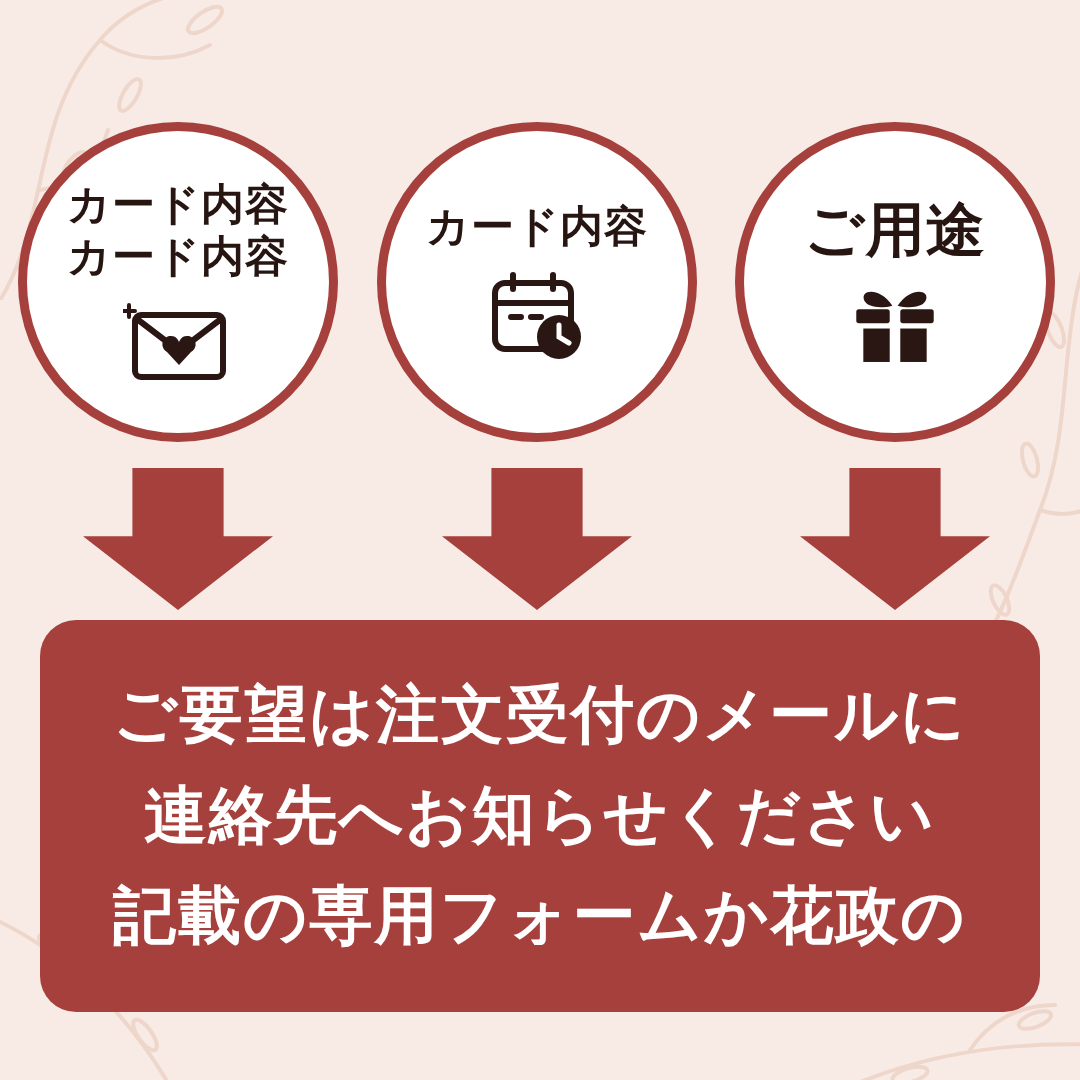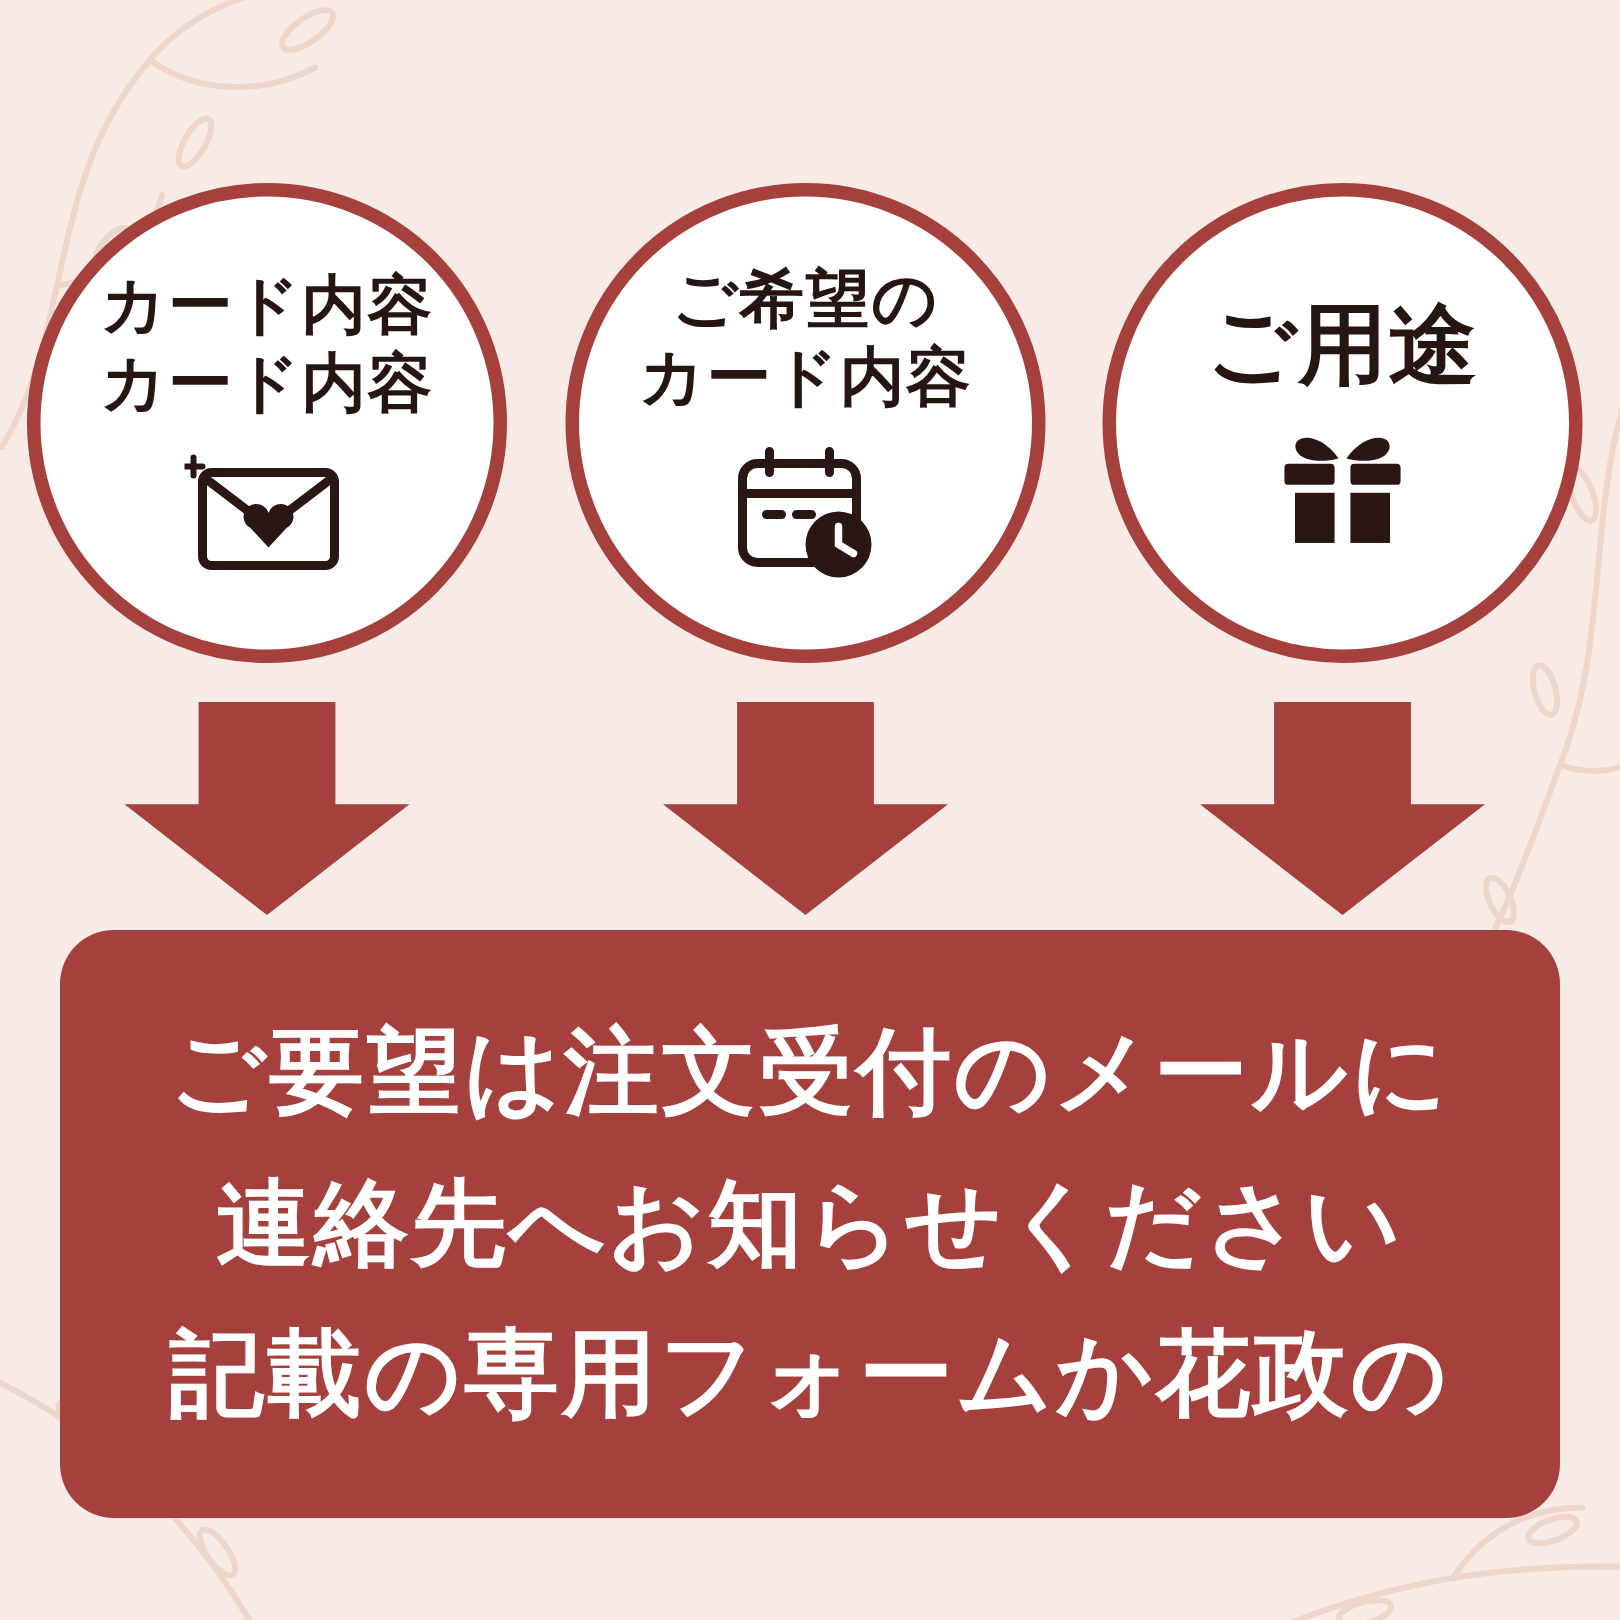--- a/index.html
+++ b/index.html
@@ -115,21 +115,20 @@
       </g>
       <path d="M56 66 L44 53 A8.5 8.5 0 1 1 56 43 A8.5 8.5 0 1 1 68 53 Z" fill="#2a1713"></path>
       <g stroke="#2a1713" stroke-width="4" stroke-linecap="round">
         <path d="M6,6 L6,18 M0,12 L12,12"></path>
       </g>
     </svg>
   </span>
 </div>
 
 <div class="circle" style="left:377px;">
-  <span class="label-line">ご希望の</span>
   <span class="label-line">カード内容</span>
   <span class="icon-wrap">
     <svg width="100" height="94" viewBox="0 0 100 94">
       <g stroke="#2a1713" stroke-width="6" fill="none" stroke-linecap="round" stroke-linejoin="round">
         <rect x="8" y="14" width="76" height="66" rx="10"></rect>
         <path d="M8,34 L84,34"></path>
         <path d="M26,6 L26,20 M66,6 L66,20"></path>
         <path d="M24,48 L34,48 M44,48 L54,48"></path>
       </g>
       <circle cx="72" cy="68" r="22" fill="#2a1713"></circle>

